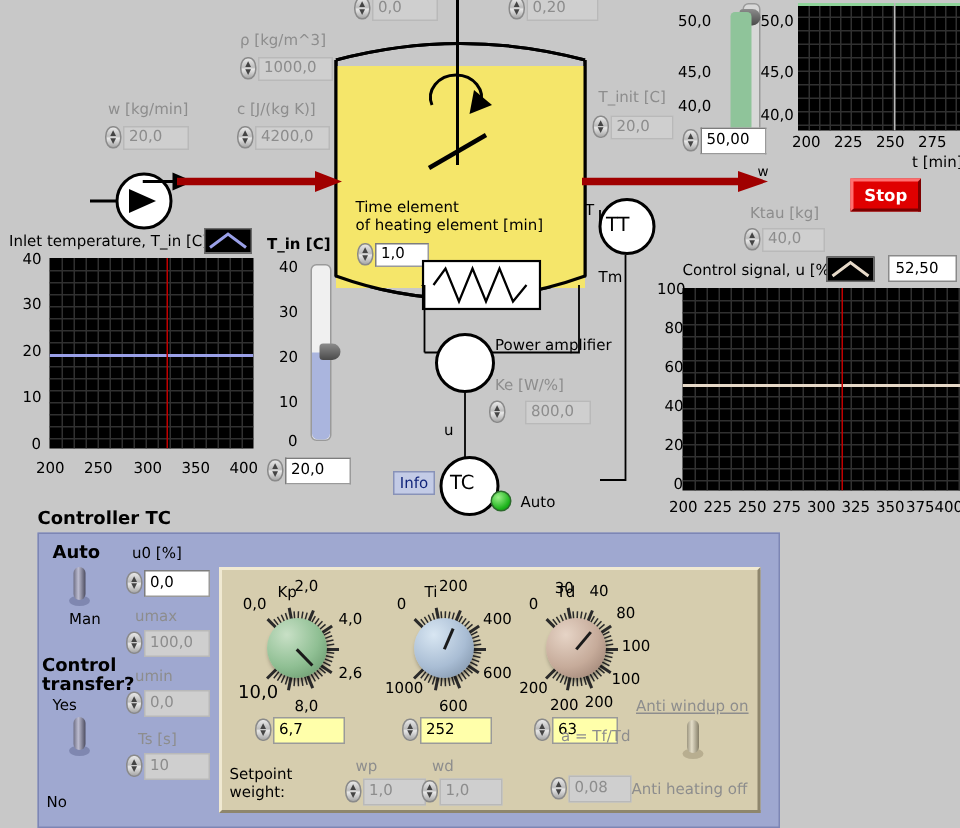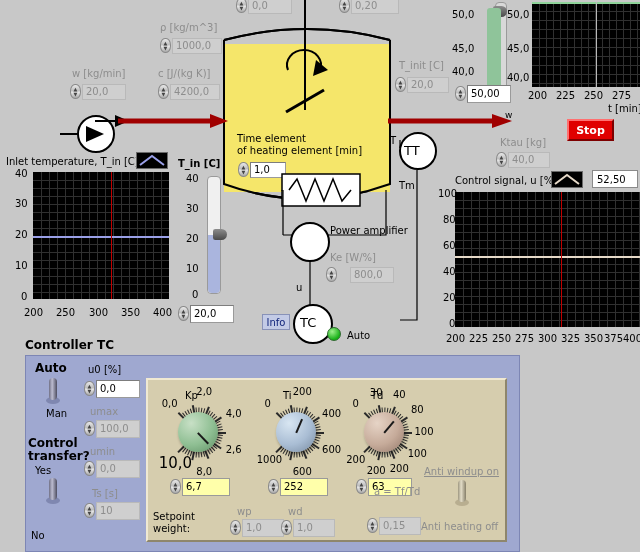--- a/index.html
+++ b/index.html
@@ -478,21 +478,21 @@
 
 <div id="knob-panel" style="left:146px;top:378px;width:361px;height:164px;"></div>
 
 <div class="abs" style="left:185px;top:390px;">Kp</div>
 <div class="abs" id="kp-scale">
     <div style="position: absolute; left: 158.716px; top: 397.716px; width: 22px; text-align: center; font-size: 10px;">0,0</div>
     <div style="position: absolute; left: 193.257px; top: 386.492px; width: 22px; text-align: center; font-size: 10px;">2,0</div>
     <div style="position: absolute; left: 222.64px; top: 407.84px; width: 22px; text-align: center; font-size: 10px;">4,0</div>
     <div style="position: absolute; left: 222.64px; top: 444.16px; width: 22px; text-align: center; font-size: 10px;">2,6</div>
     <div style="position: absolute; left: 193.257px; top: 465.508px; width: 22px; text-align: center; font-size: 10px;">8,0</div>
-    <div style="position: absolute; left: 158.716px; top: 454.284px; width: 22px; text-align: center; font-size: 15px;">10,0</div>
+    <div style="position: absolute; left: 158.716px; top: 454.284px; width: 22px; text-align: center; font-size: 12px;">10,0</div>
   </div>
 <div class="tickring" id="kp-ticks" style="left:170px;top:404px;width:56px;height:56px;">
     <i style="width: 9px; height: 1.5px; transform: rotate(225deg) translateX(19px);"></i>
     <i style="width: 6px; height: 1px; transform: rotate(231.75deg) translateX(19px);"></i>
     <i style="width: 6px; height: 1px; transform: rotate(238.5deg) translateX(19px);"></i>
     <i style="width: 6px; height: 1px; transform: rotate(245.25deg) translateX(19px);"></i>
     <i style="width: 6px; height: 1px; transform: rotate(252deg) translateX(19px);"></i>
     <i style="width: 9px; height: 1.5px; transform: rotate(258.75deg) translateX(19px);"></i>
     <i style="width: 6px; height: 1px; transform: rotate(265.5deg) translateX(19px);"></i>
     <i style="width: 6px; height: 1px; transform: rotate(272.25deg) translateX(19px);"></i>
@@ -689,21 +689,21 @@
       <span>▼</span>
     </div>
   <div class="numbox dim" style="width:42px;height:18px;">1,0</div>
 </div>
 <div class="abs lbl dim" style="left:374px;top:486px;">a = Tf/Td</div>
 <div class="numctl" style="left:367px;top:517px;">
   <div class="spin">
       <span>▲</span>
       <span>▼</span>
     </div>
-  <div class="numbox dim" style="width:42px;height:18px;">0,15</div>
+  <div class="numbox dim" style="width:42px;height:18px;">0,08</div>
 </div>
 
 <div class="abs lbl dim" style="left:424px;top:466px;text-decoration:underline;">Anti windup on</div>
 <div class="vswitch" style="left:455px;top:480px;">
   <div class="base" style="background:#b8ae90;"></div>
   <div class="stem" style="top:0;height:22px;background:linear-gradient(to right,#9d9680,#e3ddc8 40%,#857e68);"></div>
 </div>
 <div class="abs lbl dim" style="left:421px;top:521px;">Anti heating off</div>
 
 </body></html>

